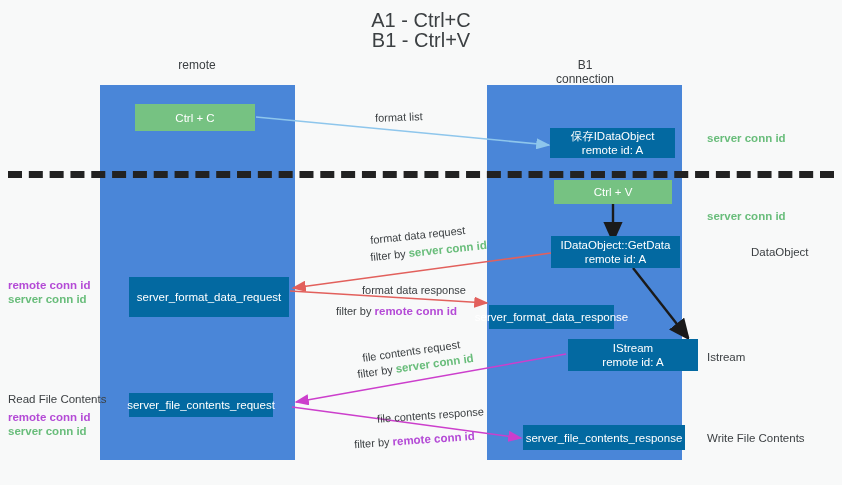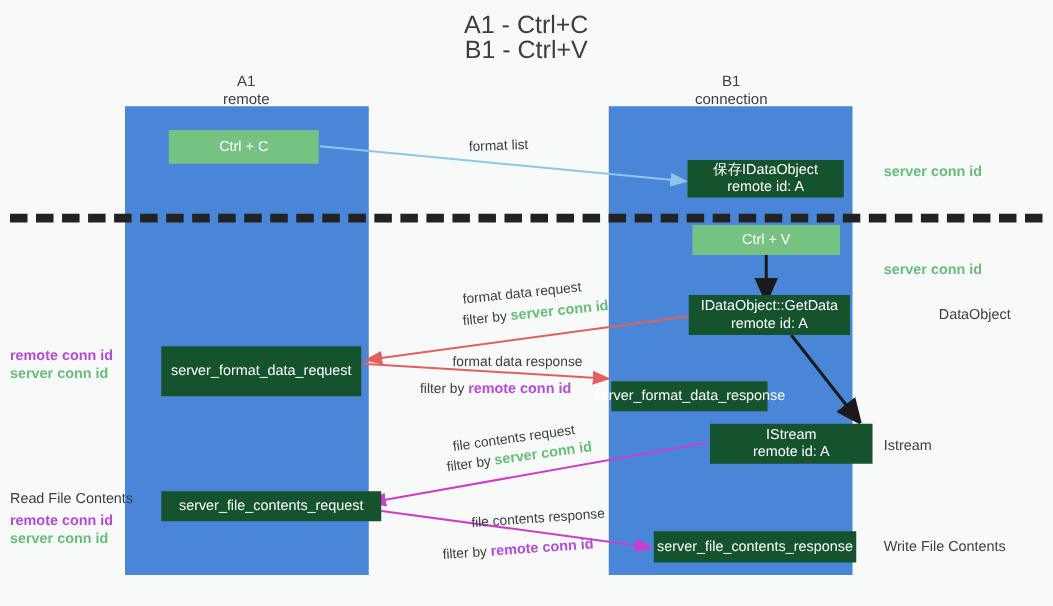--- a/index.html
+++ b/index.html
@@ -57,21 +57,21 @@
     line-height: 14px;
     display: flex;
     flex-direction: column;
     align-items: center;
     justify-content: center;
     box-sizing: border-box;
     padding: 2px 4px;
   }
   .box-green { background: #76c282; }
   .box-orange { background: #f9b košice; }
-  .box-orange { background: #14532d; }
+  .box-orange { background: #0369a1; }
 
   
   .side-label {
     font-size: 11.5px;
     color: #3c4043;
     line-height: 15px;
   }
   .lbl-green { color: #69bd7b; font-weight: bold; font-size: 11.5px; }
   .lbl-purple { color: #b44bd6; font-weight: bold; font-size: 11.5px; }
 
@@ -102,21 +102,20 @@
 <body>
 
 <div id="canvas">
 
   <div class="abs title">
     <div>A1 - Ctrl+C</div>
     <div>B1 - Ctrl+V</div>
   </div>
 
   <div class="abs col-header" style="left:97px; top:58px;">
-    <span class="l1">A1</span>
     <span class="l2">remote</span>
   </div>
   <div class="abs col-header" style="left:485px; top:58px;">
     <span class="l1">B1</span>
     <span class="l2">connection</span>
   </div>
 
   <div class="abs lane" id="lane-a1"></div>
   <div class="abs lane" id="lane-b1"></div>
 
@@ -177,21 +176,21 @@
 
   <div class="abs box box-orange" style="left:489px; top:305px; width:125px; height:24px;">
     <span>server_format_data_response</span>
   </div>
 
   <div class="abs box box-orange" style="left:568px; top:339px; width:130px; height:32px;">
     <span>IStream</span>
     <span>remote id: A</span>
   </div>
 
-  <div class="abs box box-orange" style="left:129px; top:393px; width:176px; height:24px;">
+  <div class="abs box box-orange" style="left:129px; top:393px; width:144px; height:24px;">
     <span>server_file_contents_request</span>
   </div>
 
   <div class="abs box box-orange" style="left:523px; top:425px; width:162px; height:25px;">
     <span>server_file_contents_response</span>
   </div>
 
   <div class="abs lbl-green" style="left:707px; top:132px;">server conn id</div>
 
   <div class="abs lbl-green" style="left:707px; top:210px;">server conn id</div>

